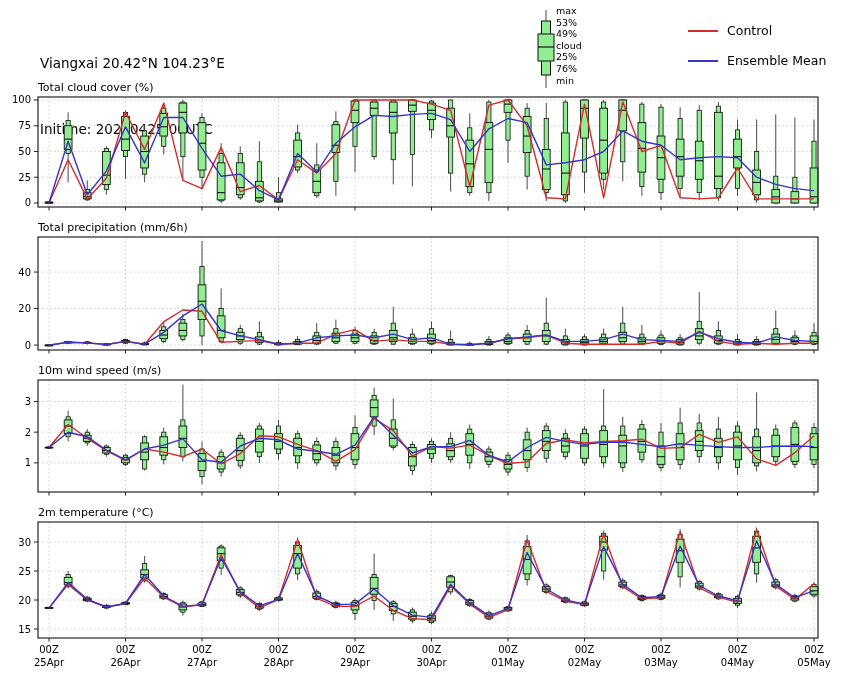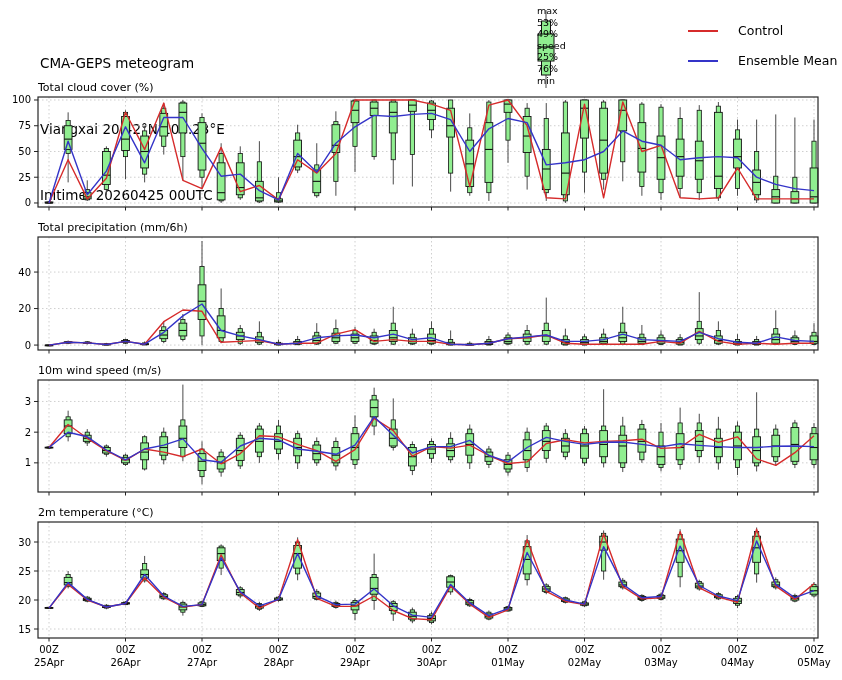--- a/index.html
+++ b/index.html
@@ -1,45 +1,44 @@
 <!DOCTYPE html>
 <html><head>
 <meta charset="utf-8">
 <style>
   html,body{margin:0;padding:0;background:#fff;}
   body{font-family:"DejaVu Sans","Liberation Sans",sans-serif;color:#000;}
   .page{position:relative;width:842px;height:680px;background:#fff;overflow:hidden;}
   .header{position:absolute;left:40px;top:8px;font-size:13.5px;line-height:22px;white-space:pre;}
-  .box-labels{position:absolute;left:537px;top:5px;font-size:9.5px;line-height:11.6px;}
-  .leg-row{position:absolute;display:flex;align-items:center;gap:20px;font-size:12.5px;}
+  .box-labels{position:absolute;left:556px;top:5px;font-size:9.5px;line-height:11.6px;}
+  .leg-row{position:absolute;display:flex;align-items:center;gap:9px;font-size:12.5px;}
   .swatch{display:inline-block;width:30px;height:0;border-top:2px solid #000;}
   #chart{position:absolute;left:0;top:0;}
 </style>
 </head>
 <body>
 
 <div class="page">
 
   <div class="header">
-    <div>CMA-GEPS meteogram</div>
     <div>Viangxai 20.42°N 104.23°E</div>
     <div>Initime: 20260425 00UTC</div>
   </div>
 
   <svg width="20" height="84" style="position:absolute;left:536px;top:7px;">
     <line x1="10" y1="3" x2="10" y2="81" stroke="#4a4a4a" stroke-width="1"></line>
     <rect x="5.5" y="14" width="9" height="54" fill="#90EE90" stroke="#111" stroke-width="1"></rect>
     <rect x="2" y="27" width="16" height="27" fill="#90EE90" stroke="#111" stroke-width="1"></rect>
     <line x1="2" y1="40" x2="18" y2="40" stroke="#111" stroke-width="1.2"></line>
   </svg>
   <div class="box-labels">
     <div>max</div>
     <div>53%</div>
     <div>49%</div>
-    <div>speed</div>
+    <div>cloud</div>
     <div>25%</div>
     <div>76%</div>
     <div>min</div>
   </div>
 
   <div class="leg-row" style="left:688px;top:23px;">
     <span class="swatch" style="border-top-color:#d62b2b;"></span>
     <span>Control</span>
   </div>
   <div class="leg-row" style="left:688px;top:53px;text-align:right;">

